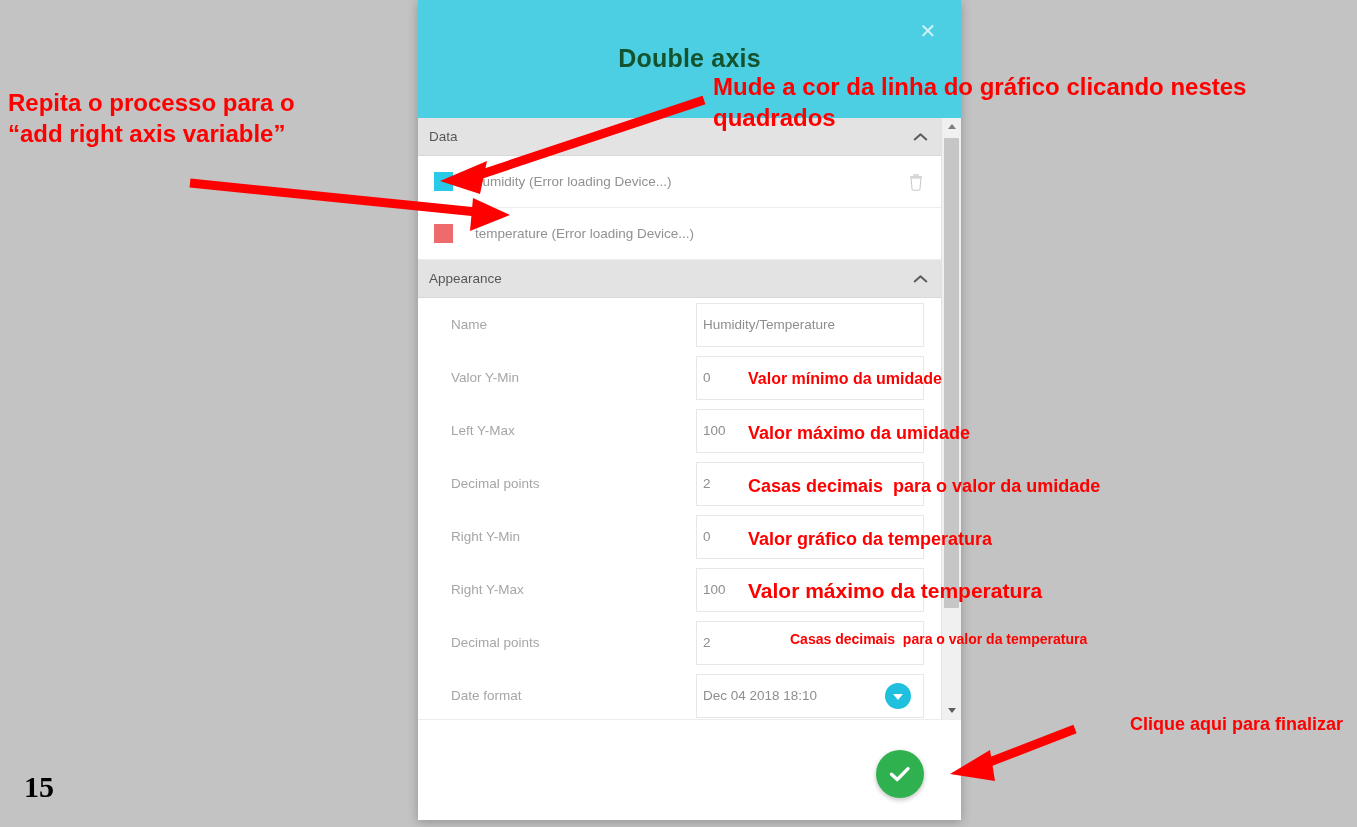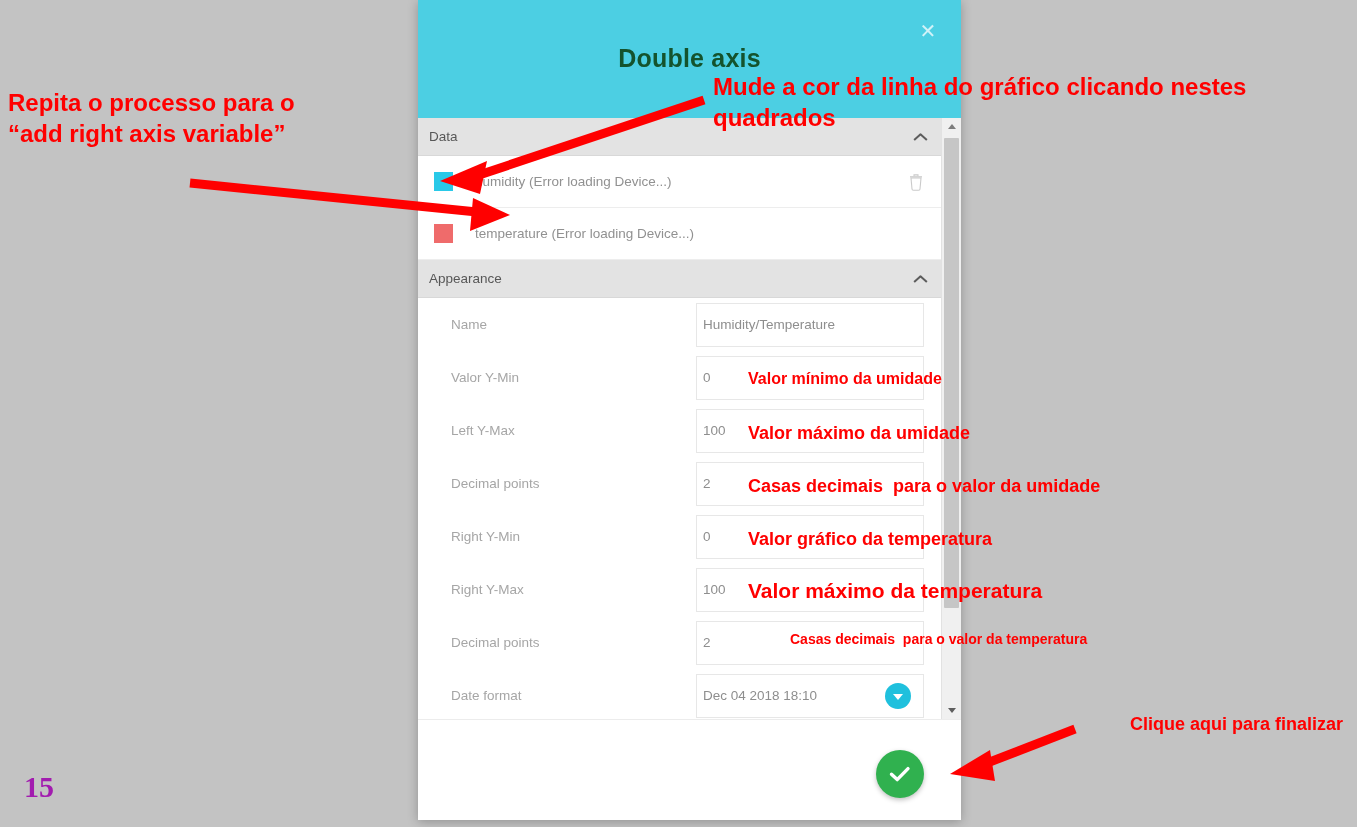--- a/index.html
+++ b/index.html
@@ -263,21 +263,21 @@
   #anno-tmax   { left: 748px; top: 578px; font-size: 21px; }
   #anno-tdec   { left: 748px; top: 631px; font-size: 14px; margin-left: 42px; }
   #anno-finish { left: 1082px; top: 713px; font-size: 18px; margin-left: 48px; }
 
   .page-num {
     position: absolute;
     left: 24px; top: 770px;
     font-family: "Liberation Serif", serif;
     font-size: 30px;
     font-weight: bold;
-    color: #a21caf;
+    color: #000000;
   }
 
   
   #arrows {
     position: absolute;
     inset: 0;
     pointer-events: none;
   }
 </style>
 </head>

